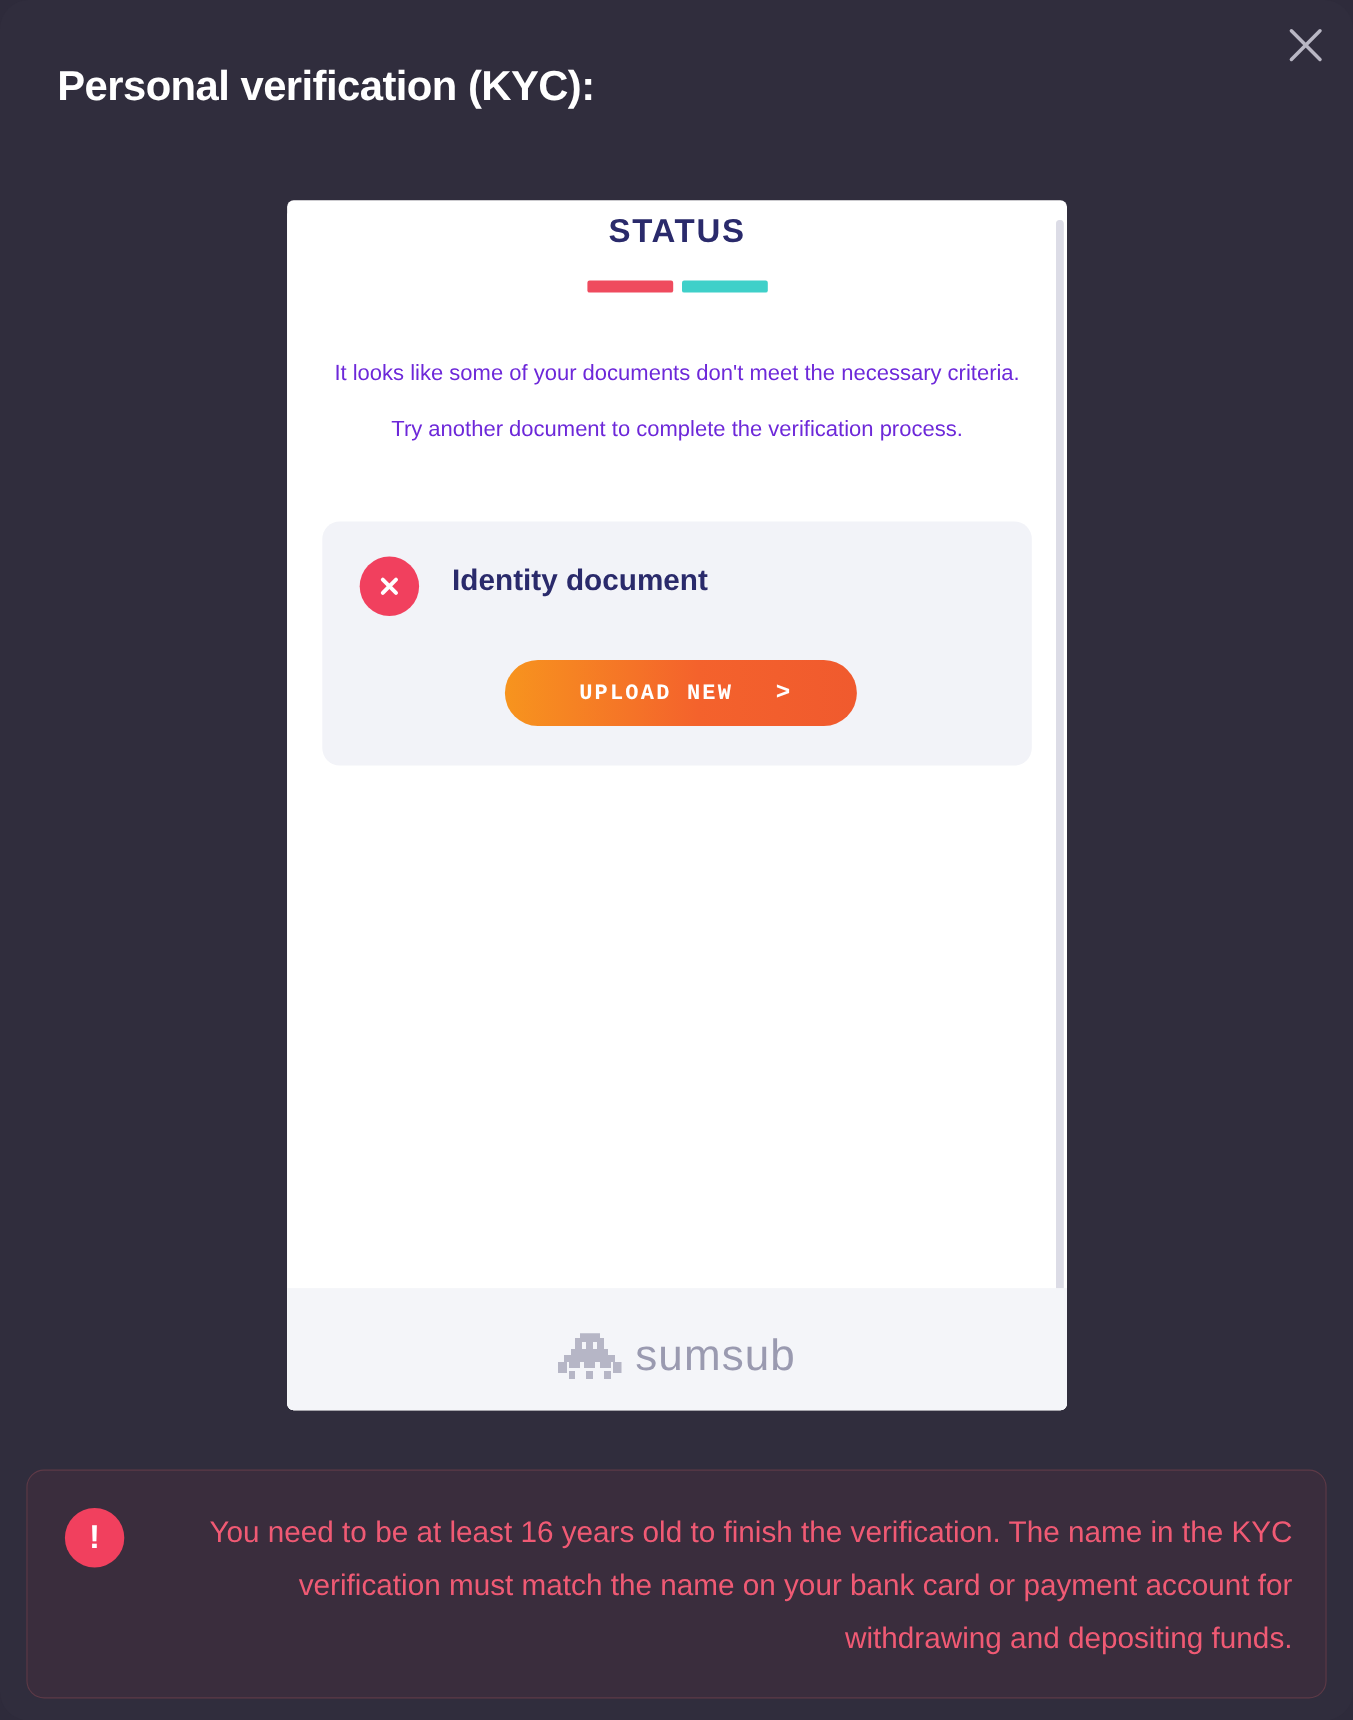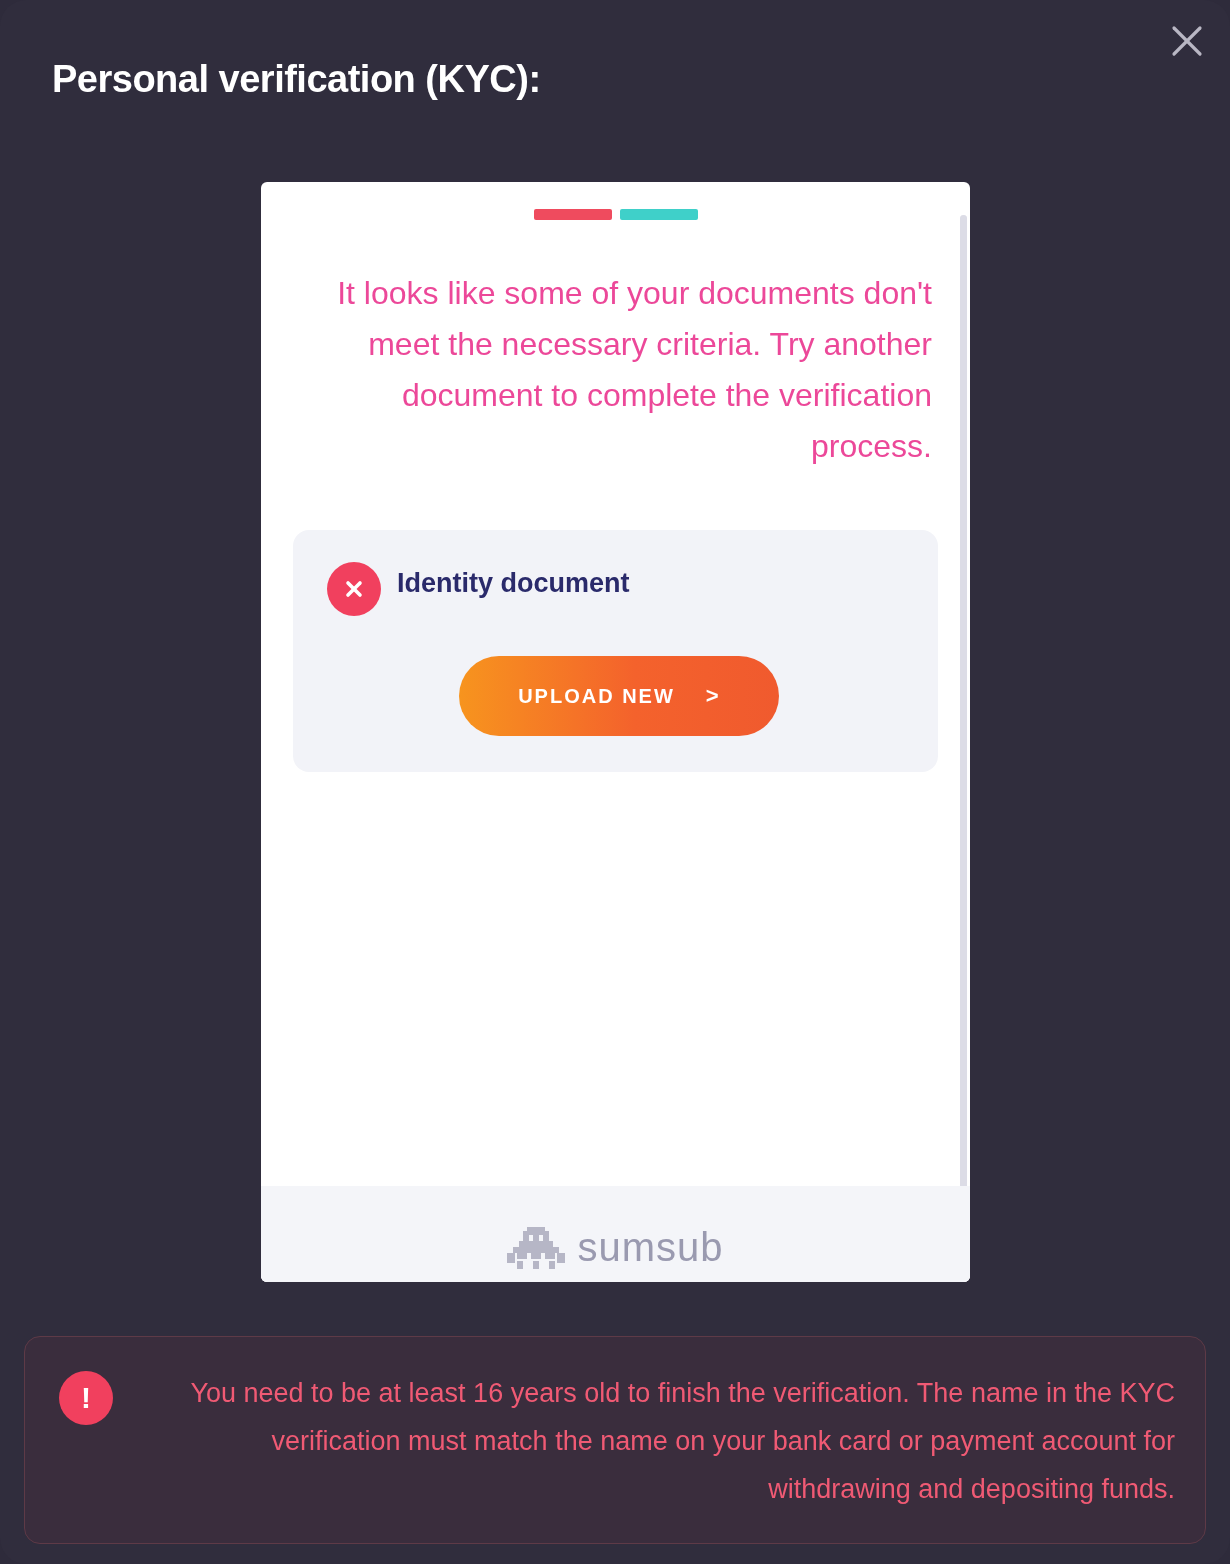--- a/index.html
+++ b/index.html
@@ -85,33 +85,33 @@
   }
   .accent-bars {
     display: flex;
     justify-content: center;
     gap: 8px;
     margin-top: 27px;
   }
   .accent-bar { width: 78px; height: 11px; border-radius: 2px; }
   #status-message {
     margin: 48px 38px 0 38px;
-    text-align: right;
-    color: #ec4899;
-    font-size: 32px;
+    text-align: center;
+    color: #6d28d9;
+    font-size: 20px;
     line-height: 51px;
     font-weight: 400;
   }
   #doc-card {
     margin: 58px 32px 0 32px;
     background: #f2f3f8;
     border-radius: 16px;
     padding: 30px 28px 36px 34px;
   }
-  .doc-head { display: flex; align-items: flex-start; gap: 16px; }
+  .doc-head { display: flex; align-items: flex-start; gap: 30px; }
   .error-circle {
     flex: 0 0 auto;
     width: 54px;
     height: 54px;
     border-radius: 50%;
     background: #f1405e;
     display: flex;
     align-items: center;
     justify-content: center;
     margin-top: 2px;
@@ -127,31 +127,31 @@
     margin-top: 10px;
     color: #4a4880;
     font-size: 20.5px;
     line-height: 30px;
     max-width: 490px;
   }
   #upload-btn {
     display: block;
     margin: 40px auto 0 auto;
     width: 320px;
-    height: 80px;
+    height: 60px;
     border: none;
     border-radius: 40px;
     background: linear-gradient(90deg, #f7941e 0%, #f4622c 55%, #f05a2e 100%);
     color: #ffffff;
     font-size: 20px;
     font-weight: bold;
     letter-spacing: 2px;
     cursor: pointer;
     position: relative;
-    font-family: Liberation Sans, sans-serif;
+    font-family: Liberation Mono, monospace;
   }
   #upload-btn .btn-label { position: relative; left: -22px; }
   #upload-btn .btn-arrow {
     position: absolute;
     right: 58px;
     top: 50%;
     transform: translateY(-50%);
     font-size: 22px;
     font-weight: bold;
   }
@@ -222,20 +222,21 @@
 
   <div id="page-title">Personal verification (KYC):</div>
 
   <div id="widget">
     <div id="widget-scroll">
 
       <div class="scrollbar-track">
         <div class="scrollbar-thumb"></div>
       </div>
 
+      <div id="status-title">STATUS</div>
 
       <div class="accent-bars">
         <div class="accent-bar" style="background:#ef4b5e"></div>
         <div class="accent-bar" style="background:#3fd0c9"></div>
       </div>
 
       <div id="status-message">It looks like some of your documents don't meet the necessary criteria. Try another document to complete the verification process.</div>
 
       <div id="doc-card">
         <div class="doc-head">

